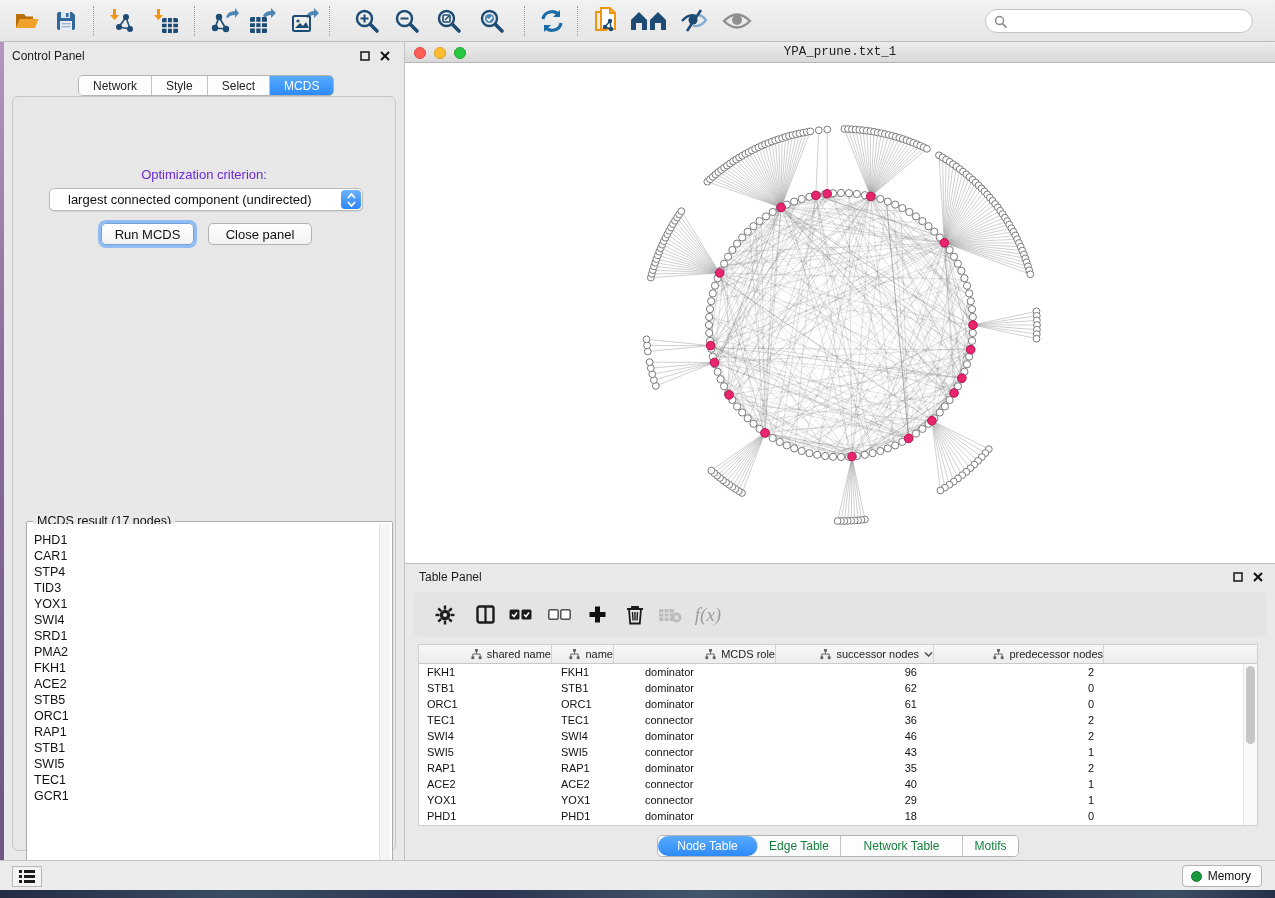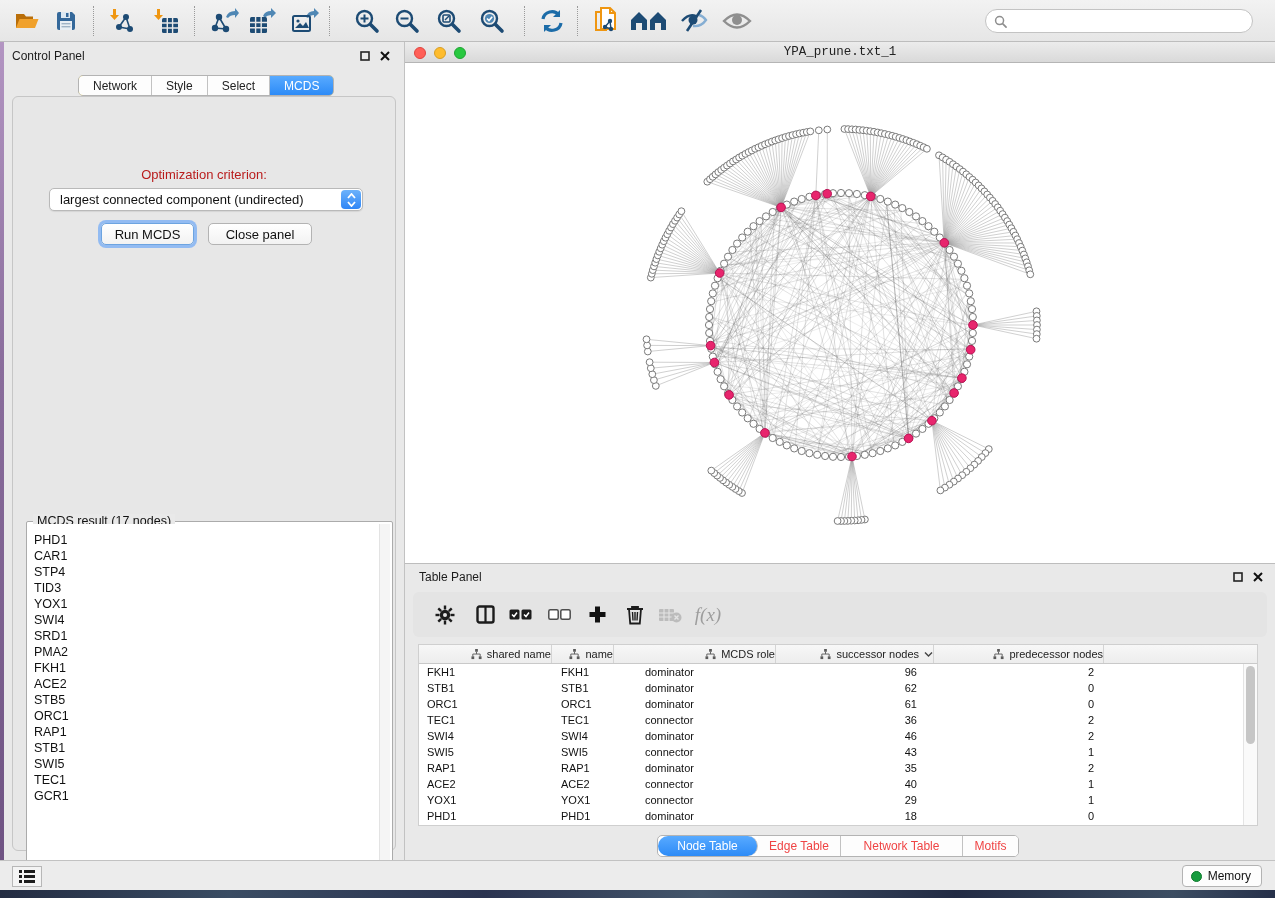--- a/index.html
+++ b/index.html
@@ -23,23 +23,23 @@
   
   .control-panel { position:absolute; left:4px; top:42px; width:401px; height:818px; background:#e9e9e9; border-right:1px solid #c2c2c2; }
   .panel-head { position:absolute; left:0; top:0; right:0; height:26px; }
   .panel-title { position:absolute; left:8px; top:7px; font-size:12px; color:#1c1c1c; }
   .wbtn { position:absolute; top:6px; width:15px; height:15px; display:flex; align-items:center; justify-content:center; }
   .cp-tabs { position:absolute; left:74px; top:33px; height:21px; display:flex; border:1px solid #b3b3b3; border-radius:5px; overflow:hidden; background:#fde047; }
   .cp-tab { height:100%; display:flex; align-items:center; justify-content:center; font-size:12px; color:#222; background:#fdfdfd; border-right:1px solid #c2c2c2; padding:0 14px; }
   .cp-tab:last-child { border-right:none; }
   .cp-tab.sel { background:linear-gradient(#58aaff,#2d8bf7); color:#fff; }
   .cp-content { position:absolute; left:8px; right:8px; top:54px; bottom:9px; background:#e7e7e7; border:1px solid #c6c6c6; border-radius:6px; }
-  .opt-label { position:absolute; left:0; right:0; top:70px; text-align:center; font-size:13px; color:#b91c1c; }
+  .opt-label { position:absolute; left:0; right:0; top:70px; text-align:center; font-size:13px; color:#6d28d9; }
   .selectbox { position:absolute; left:36px; top:91px; width:314px; height:23px; background:#fff; border:1px solid #b9b9b9;
-    border-radius:5px; display:flex; align-items:center; font-size:13px; color:#111; padding-left:10px; box-shadow:0 1px 1px rgba(0,0,0,.08); }
+    border-radius:5px; display:flex; align-items:center; font-size:13px; color:#111; padding-left:18px; box-shadow:0 1px 1px rgba(0,0,0,.08); }
   .stepper { position:absolute; right:1px; top:1px; bottom:1px; width:20px; border-radius:4px;
     background:linear-gradient(#6cb2fb,#2f86f6); display:flex; flex-direction:column; align-items:center; justify-content:center; gap:2px; }
   .btn { position:absolute; height:22px; background:linear-gradient(#ffffff,#f2f2f2); border:1px solid #b3b3b3; border-radius:5px;
     font-size:13px; color:#111; display:flex; align-items:center; justify-content:center; }
   .btn.focus { box-shadow:0 0 0 3px rgba(77,152,252,.55); border-color:#6da4e0; }
   .mcds-fieldset { position:absolute; left:13px; width:367px; top:424px; height:372px; border:1px solid #ababab; border-radius:2px; background:#fff; }
   .mcds-legend { position:absolute; left:6px; top:-8px; background:#e9e9e9; padding:0 4px; font-size:12.5px; color:#111; }
   .mcds-list { position:absolute; inset:2px 13px 2px 2px; background:#fff; overflow:hidden; font-size:12.5px; color:#111; padding-top:8px; }
   .mcds-item { height:16px; line-height:16px; padding-left:5px; }
   .mcds-scroll { position:absolute; top:2px; bottom:2px; right:2px; width:11px; background:#f5f5f5; border-left:1px solid #e3e3e3; }
@@ -59,21 +59,21 @@
   .fx { font-family:"Liberation Serif", serif; font-style:italic; font-size:19px; color:#9d9d9d; }
   .tbl { position:absolute; left:13px; top:80px; width:840px; height:182px; background:#fff; border:1px solid #cfcfcf; }
   .tbl-head { position:absolute; left:0; top:0; right:0; height:19px; background:linear-gradient(#f7f7f7,#ededed); border-bottom:1px solid #c9c9c9; display:flex; }
   .th { height:100%; display:flex; align-items:center; justify-content:flex-end; gap:5px; font-size:11px; color:#222; border-right:1px solid #d4d4d4; }
   .tbl-body { position:absolute; left:0; top:19px; right:14px; bottom:0; overflow:hidden; }
   .tr { display:flex; height:16px; line-height:16px; font-size:11px; color:#111; }
   .td { height:16px; overflow:hidden; white-space:nowrap; }
   .tbl-scroll { position:absolute; right:0; top:19px; width:14px; bottom:0; background:#fafafa; border-left:1px solid #e4e4e4; }
   .tbl-thumb { position:absolute; left:2px; right:2px; top:2px; height:78px; background:#c6c6c6; border-radius:5px; }
   .bottom-tabs { position:absolute; left:252px; top:271px; height:22px; display:flex; border:1px solid #b3b3b3; border-radius:5px; overflow:hidden; background:#fff; }
-  .btab { height:100%; display:flex; align-items:center; justify-content:center; font-size:12px; color:#ef4444; background:#fdfdfd; border-right:1px solid #c2c2c2; }
+  .btab { height:100%; display:flex; align-items:center; justify-content:center; font-size:12px; color:#15803d; background:#fdfdfd; border-right:1px solid #c2c2c2; }
   .btab:last-child { border-right:none; }
   .btab.sel { background:linear-gradient(#58aaff,#2d8bf7); color:#fff;border-radius:10px; }
 
   
   .statusbar { position:absolute; left:0; top:860px; width:1275px; height:30px; background:#ececec; border-top:1px solid #c2c2c2; }
   .hist-btn { position:absolute; left:12px; top:5px; width:30px; height:21px; background:#f4f4f4; border:1px solid #b7b7b7; display:flex; align-items:center; justify-content:center; }
   .mem-btn { position:absolute; right:13px; top:4px; height:22px; padding:0 10px 0 8px; background:#fdfdfd; border:1px solid #b3b3b3; border-radius:4px;
     display:flex; align-items:center; gap:6px; font-size:12px; color:#111; }
   .mem-dot { width:11px; height:11px; border-radius:50%; background:#169c3e; border:1px solid #0d7a2d; }
   .wallpaper { position:absolute; left:0; top:890px; width:1275px; height:8px;

